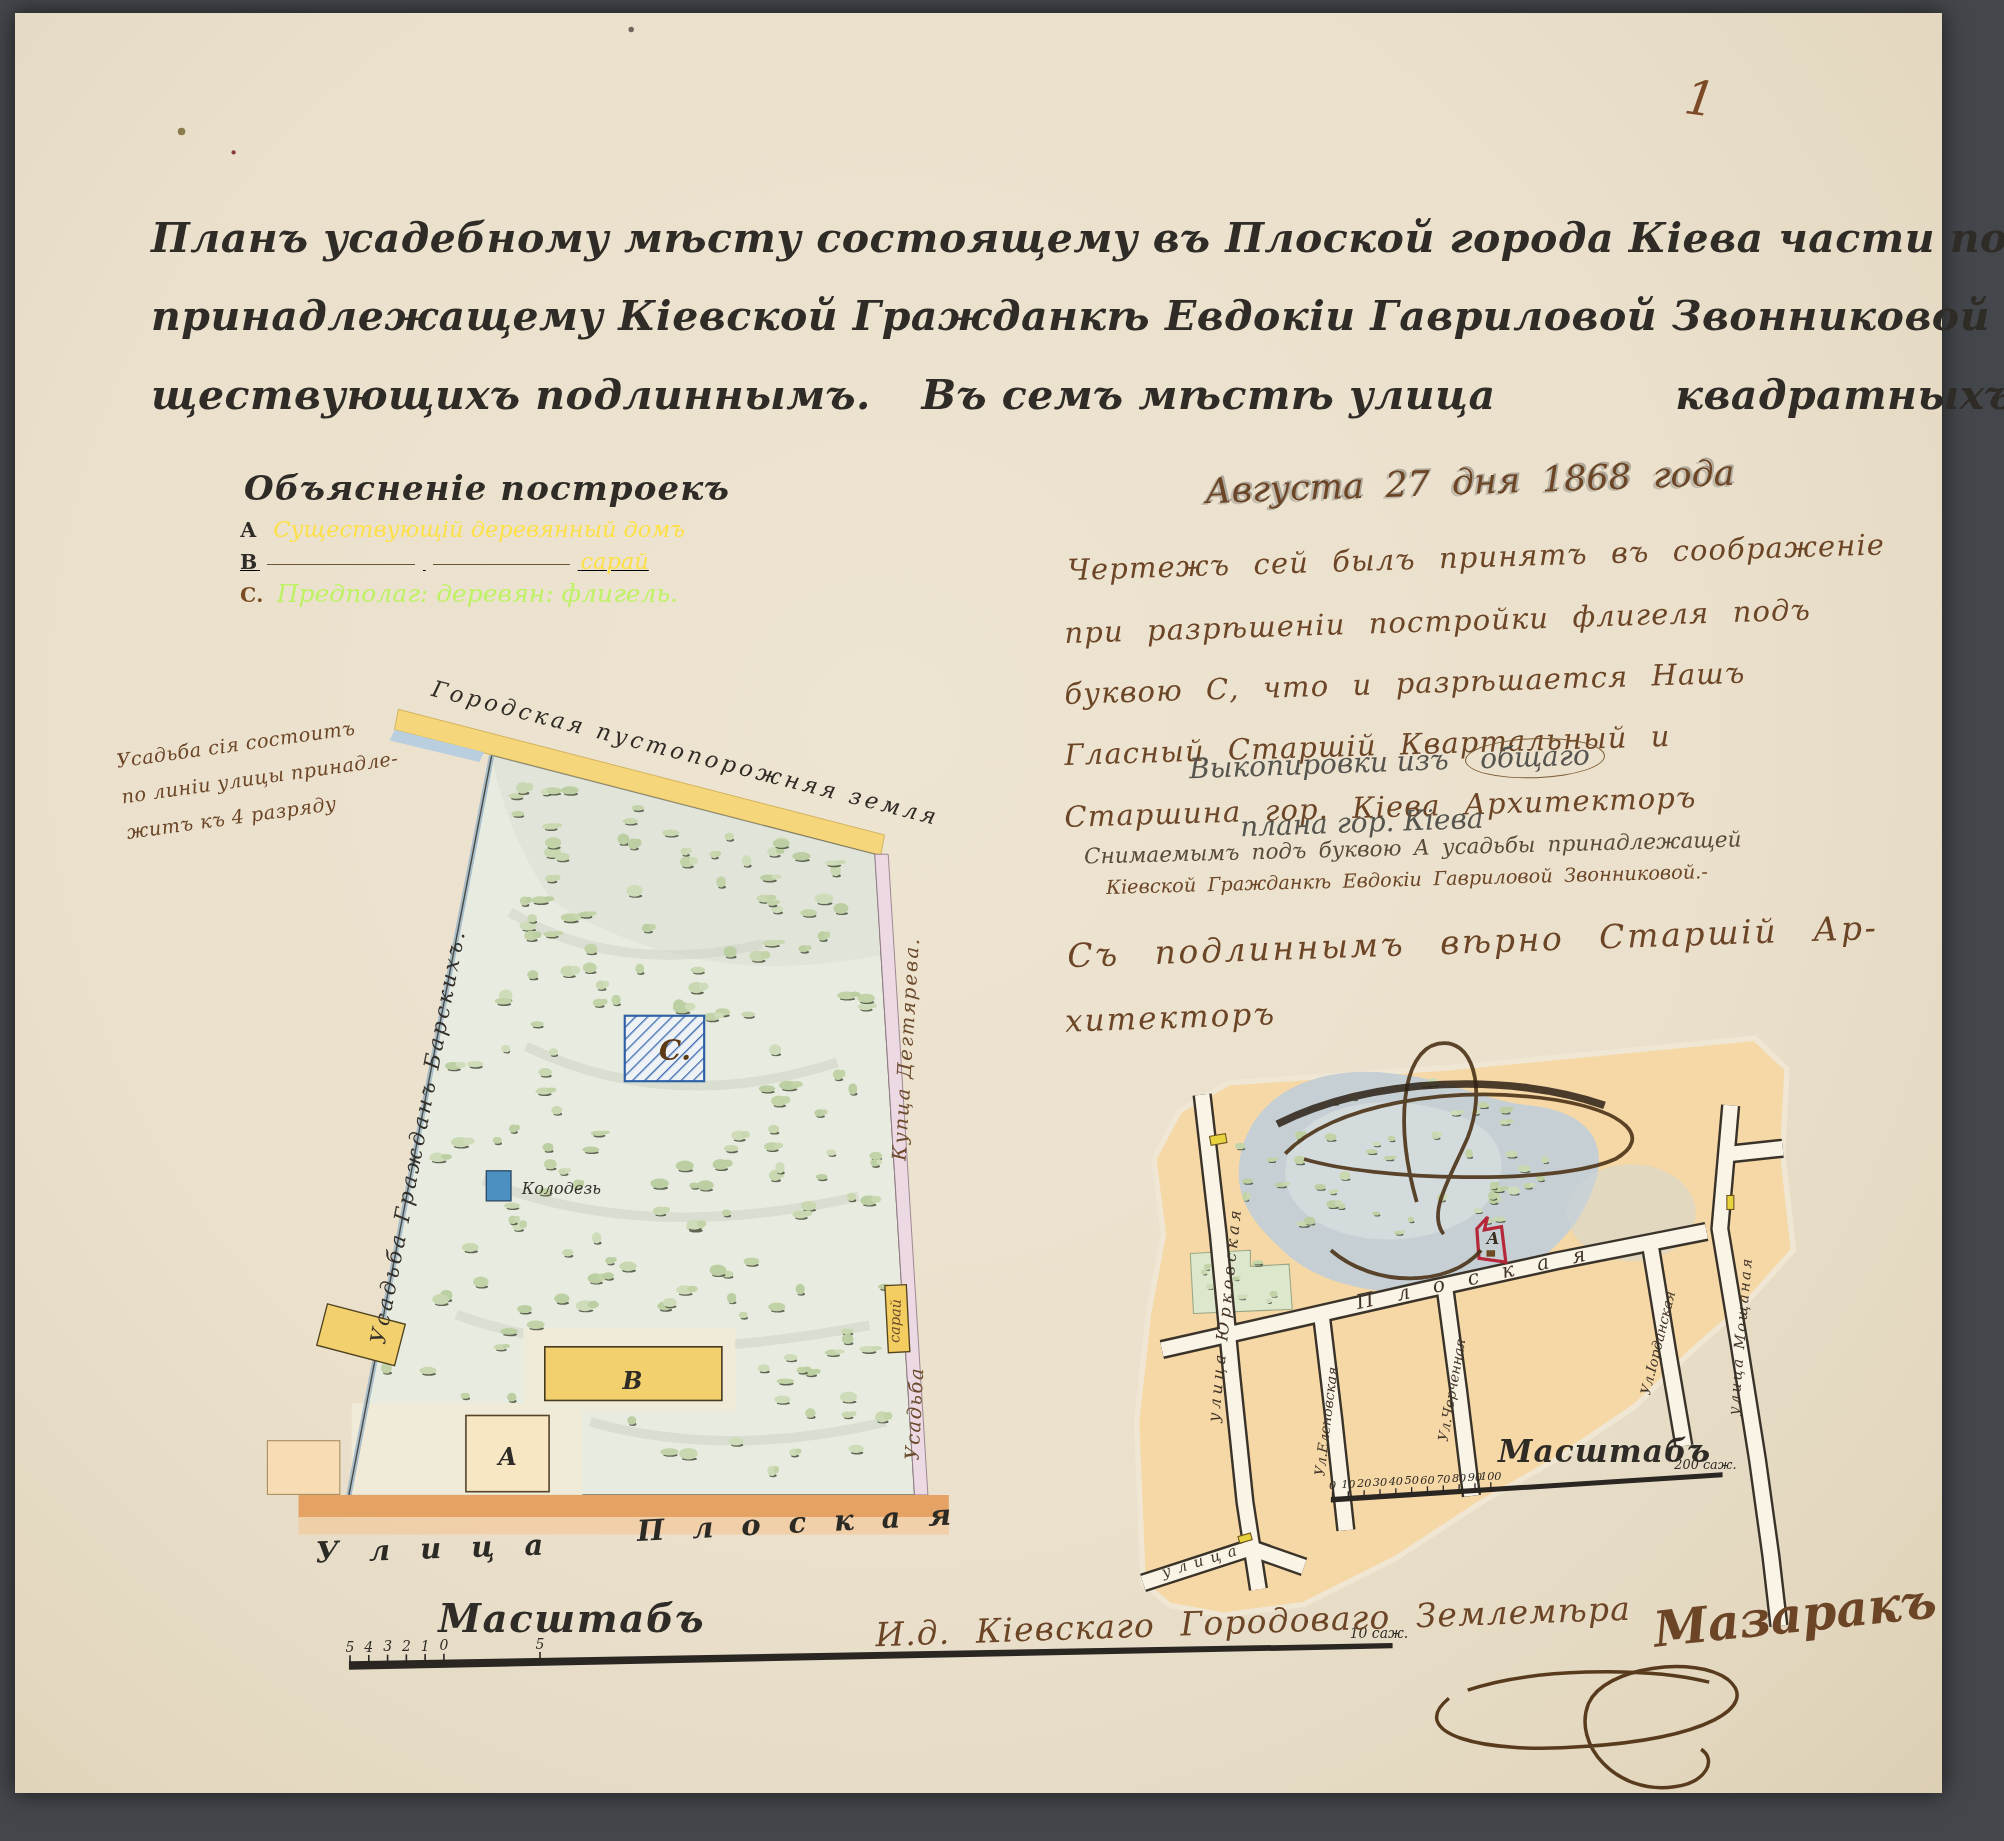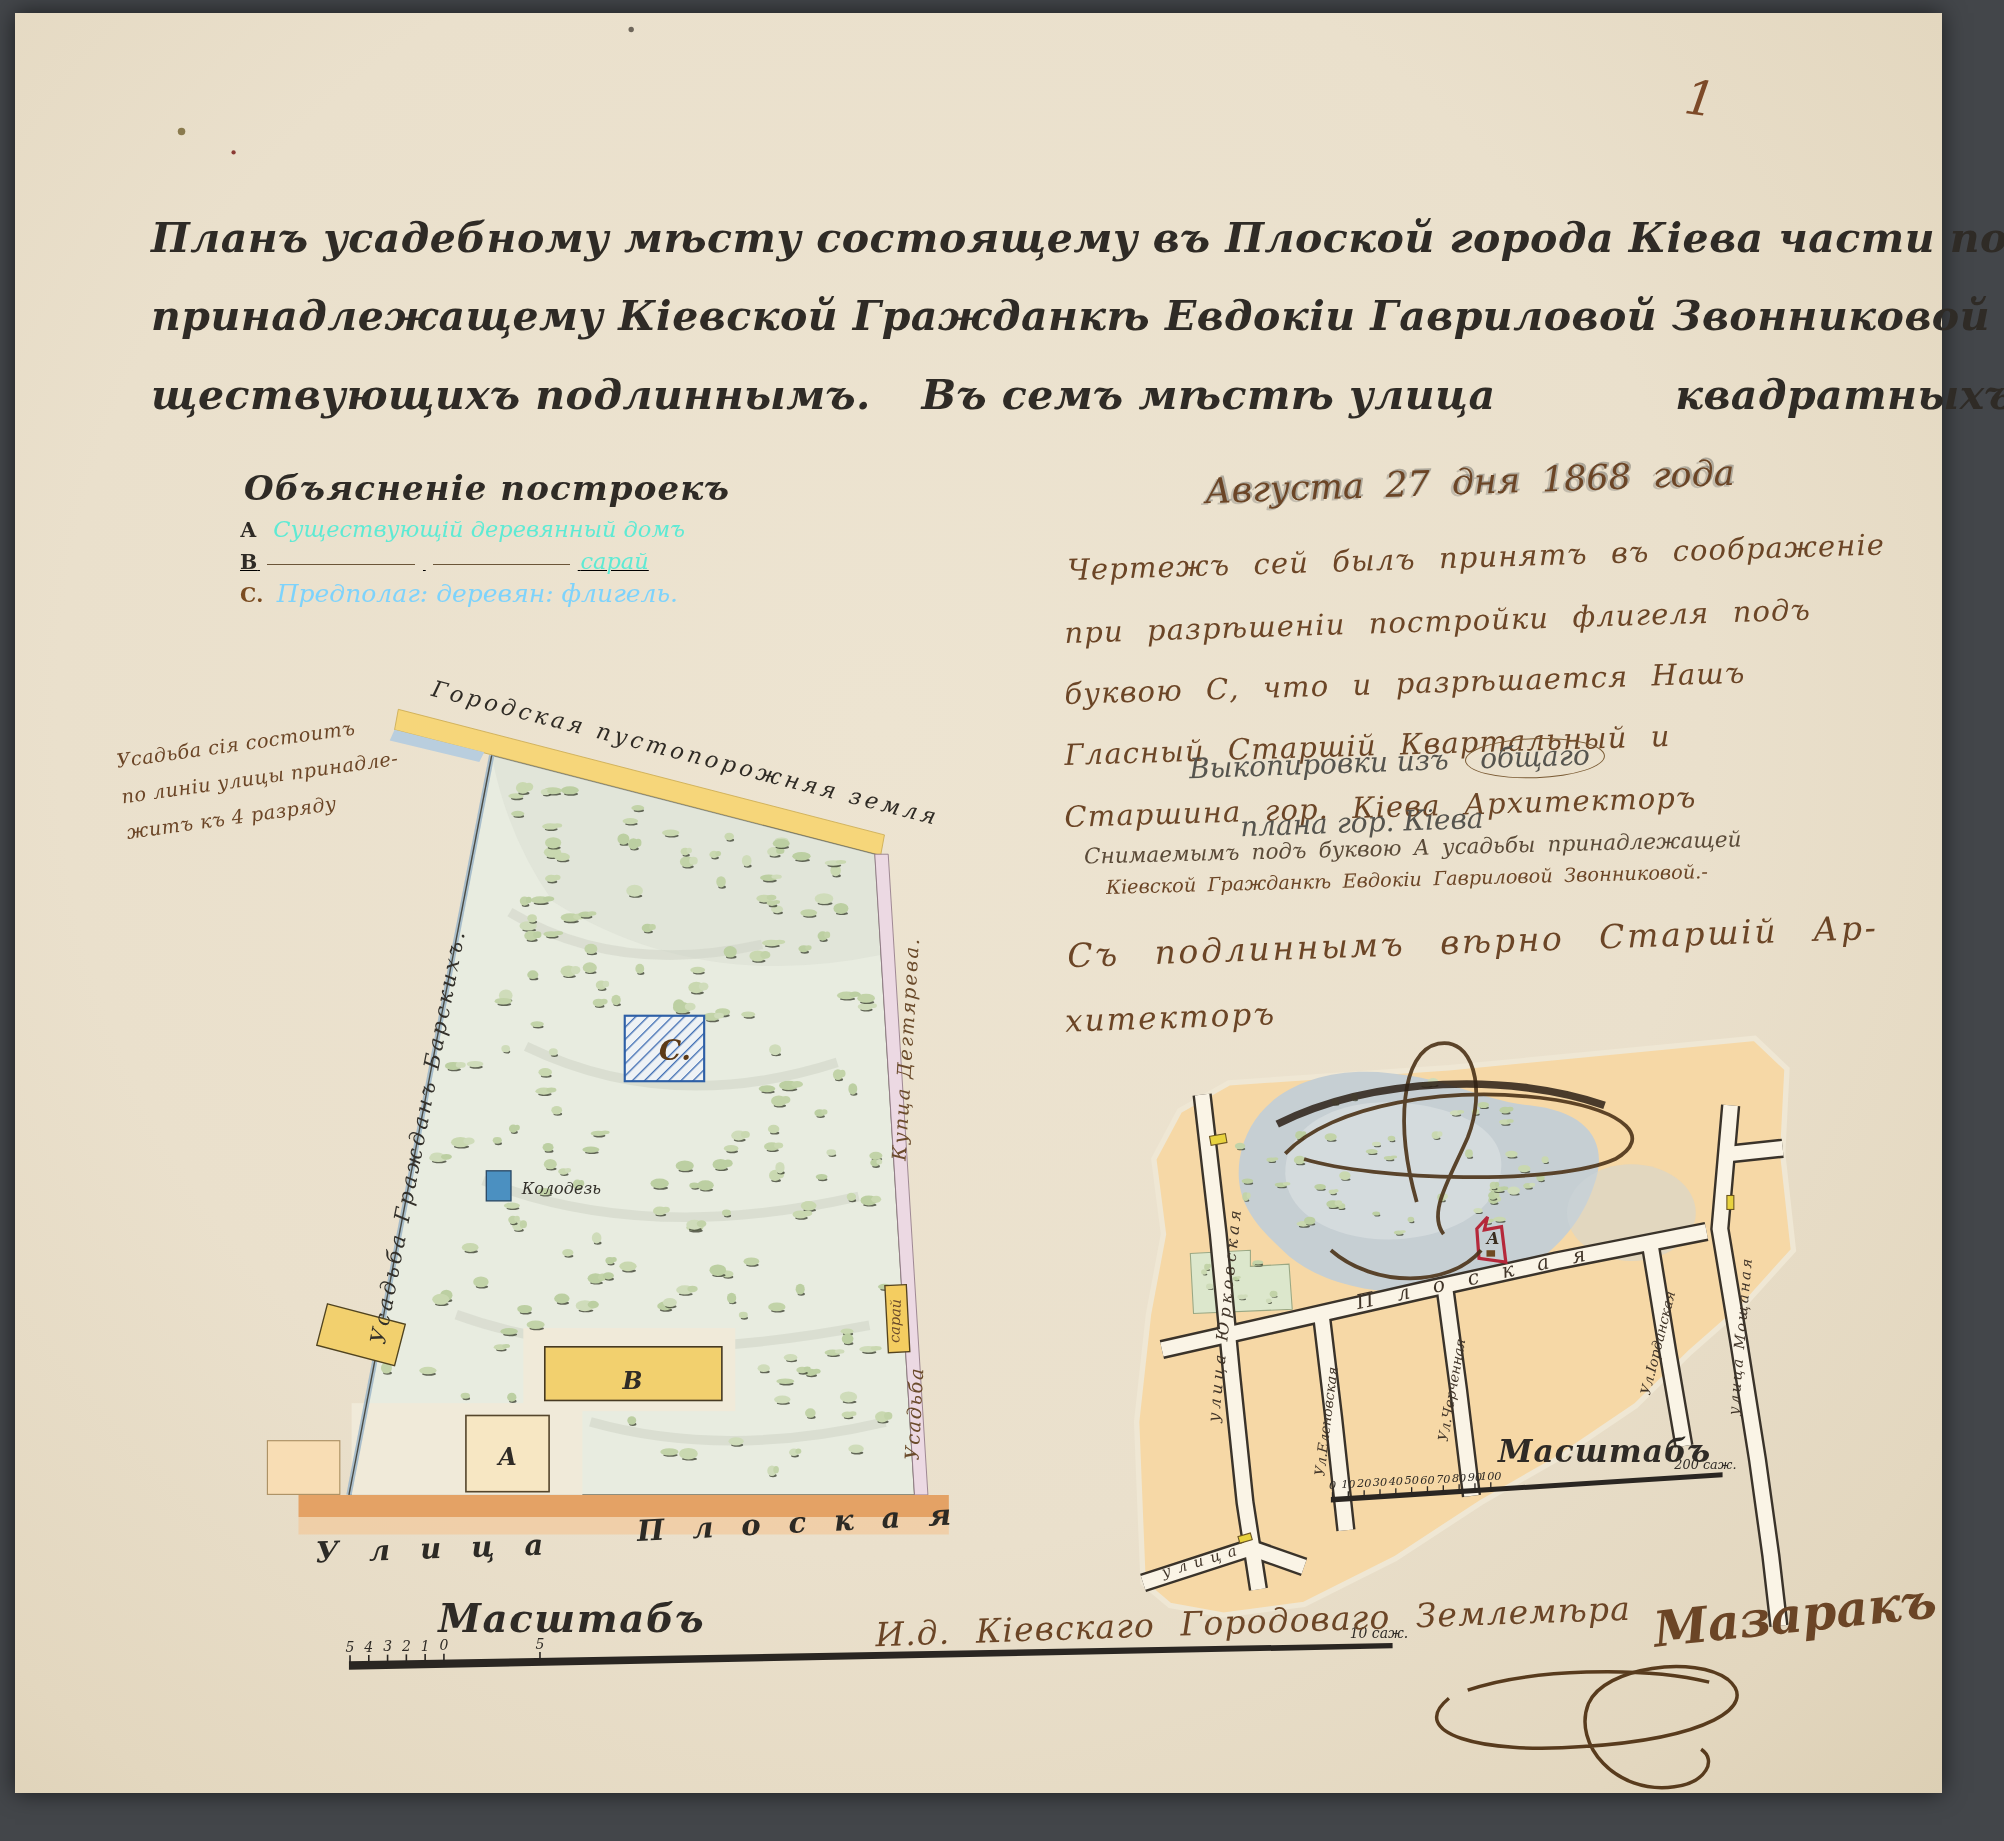--- a/index.html
+++ b/index.html
@@ -8,22 +8,22 @@
   #paper{position:absolute;left:15px;top:13px;width:1927px;height:1780px;
          background:radial-gradient(ellipse at 45% 40%, #ede4d1 0%, #eae0cc 55%, #e3d7bf 85%, #dccfb4 100%);
          box-shadow:0 0 21.5px rgba(0,0,0,.6);}
   .abs{position:absolute;}
   .cal{font-style:italic;font-weight:700;color:#2f2b26;white-space:nowrap;}
   .hw{font-style:italic;color:#6b4526;white-space:nowrap;}
   .grey-ink{color:#55544e;}
   .title-line{font-size:41px;letter-spacing:0.5px;}
   .legend-head{font-size:34px;letter-spacing:1.1px;}
   .legend-key{font-style:normal;font-weight:700;font-size:20.4px;color:#2f2b26;}
-  .legend-text{font-size:22.5px;font-style:italic;color:#5eead4;}
-  .legend-text.brown{color:#7dd3fc;}
+  .legend-text{font-size:22.5px;font-style:italic;color:#fde047;}
+  .legend-text.brown{color:#bef264;}
   .dash{display:inline-block;height:0;border-top:1.6px solid #6b5538;vertical-align:middle;margin:0 7.5px 4.3px 7.5px;}
   .note-line{font-size:19.3px;letter-spacing:0.5px;}
   .memo-line{font-size:29px;word-spacing:13px;letter-spacing:1.1px;transform-origin:left bottom;}
   .cap{font-size:21.5px;word-spacing:5.4px;}
   .oval{border:1.6px solid #7a5a33;border-radius:50%;padding:1.1px 14px 4.3px 14px;}
   svg text{font-family:"DejaVu Serif", serif;}
 </style>
 </head>
 <body>
 

